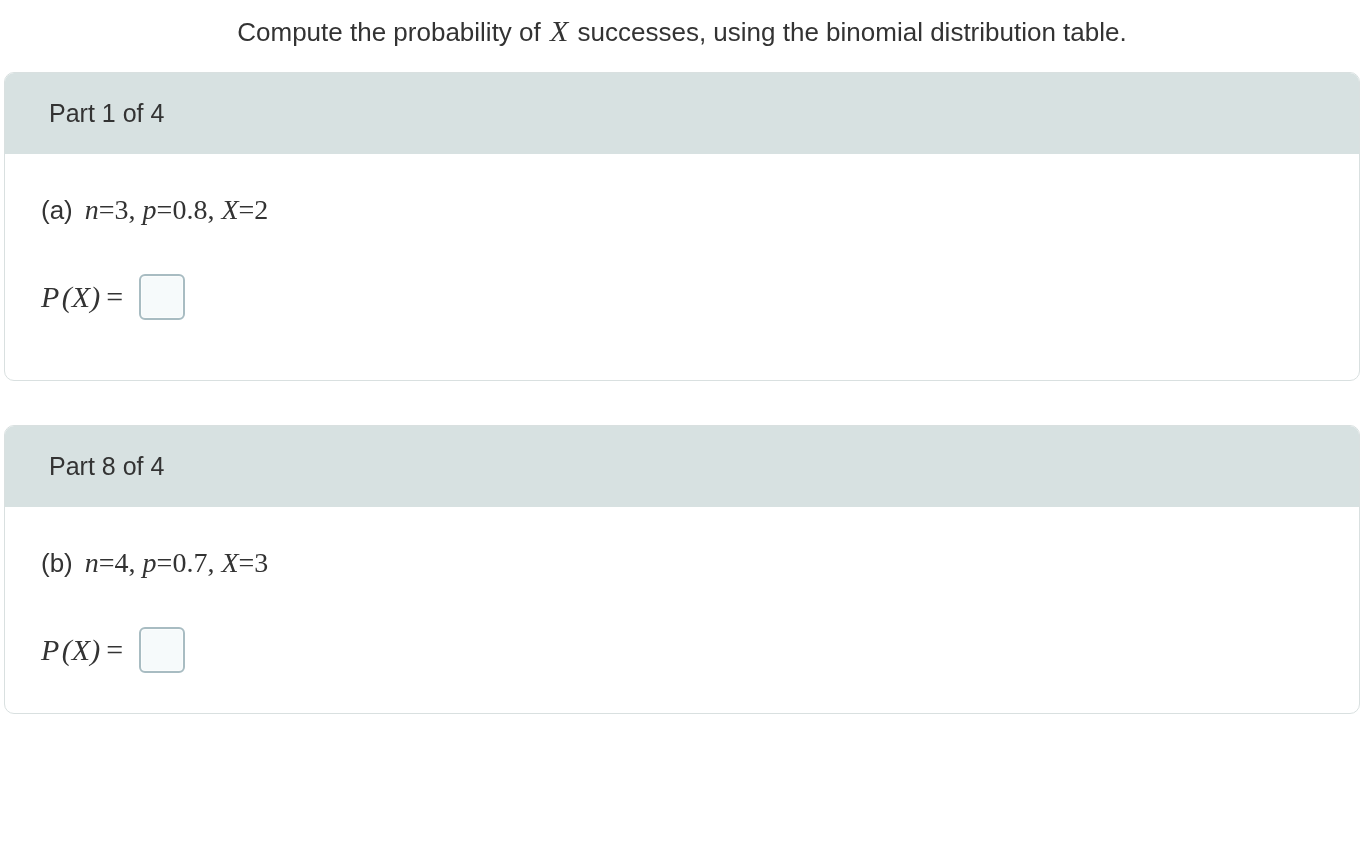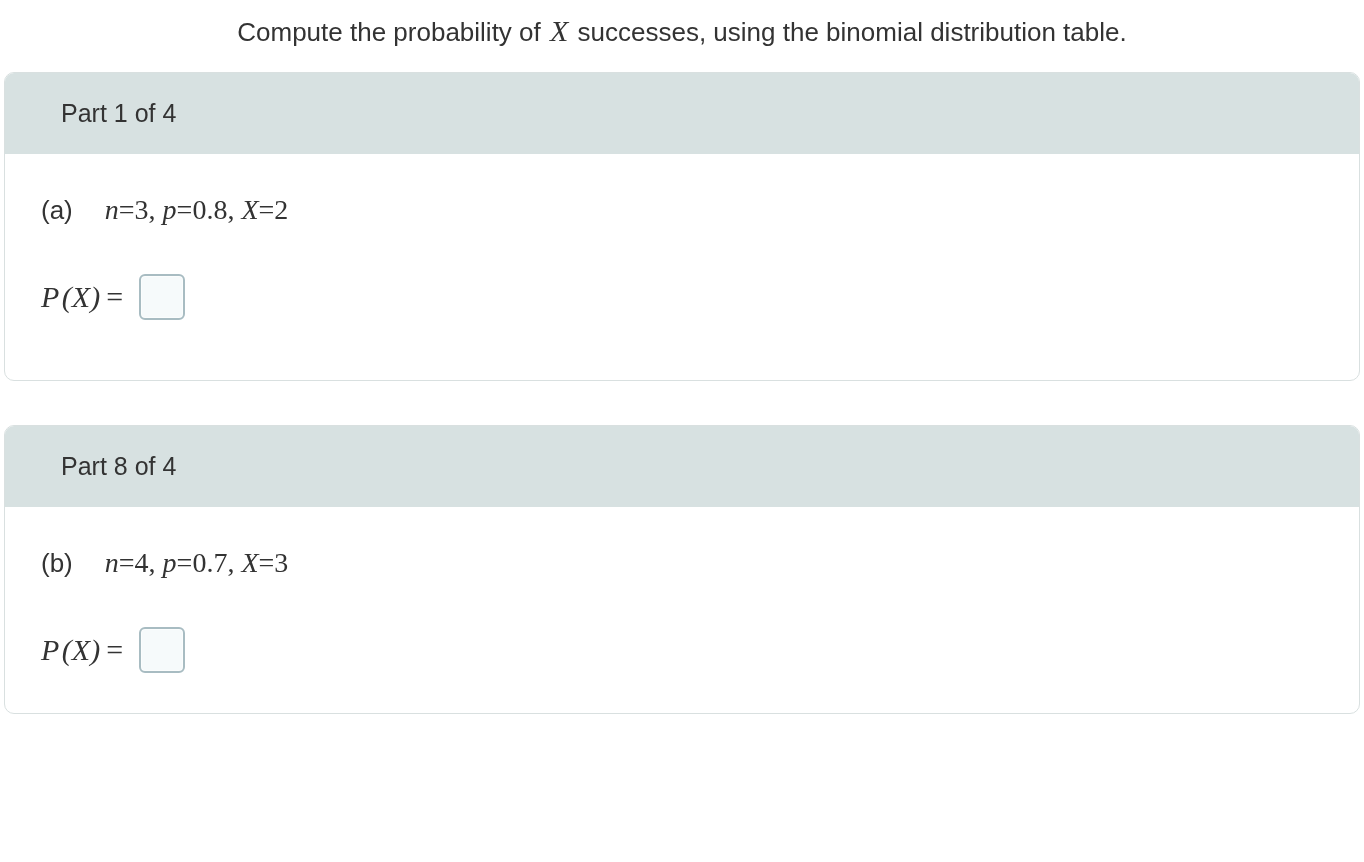--- a/index.html
+++ b/index.html
@@ -23,42 +23,41 @@
     padding: 0 2px;
   }
   .part-card {
     border: 1px solid #d9e0e0;
     border-radius: 10px;
     margin: 0 4px 44px 4px;
     overflow: hidden;
   }
   .part-header {
     background: #d7e1e1;
-    padding: 26px 56px;
+    padding: 26px 44px;
     font-size: 25px;
     color: #333;
   }
   .part-body {
     padding: 40px 36px 60px 36px;
   }
   .problem-line {
     font-size: 28px;
     font-family: "Times New Roman", Times, serif;
     margin-bottom: 48px;
     display: flex;
     align-items: baseline;
     gap: 12px;
   }
   .problem-line .label {
     font-family: Verdana, Geneva, sans-serif;
     font-size: 26px;
   }
   .problem-line .math {
     font-style: italic;
-    margin-left: 20px;
   }
   .problem-line .num {
     font-style: normal;
   }
   .answer-line {
     font-size: 30px;
     font-family: "Times New Roman", Times, serif;
     font-style: italic;
     display: flex;
     align-items: center;

